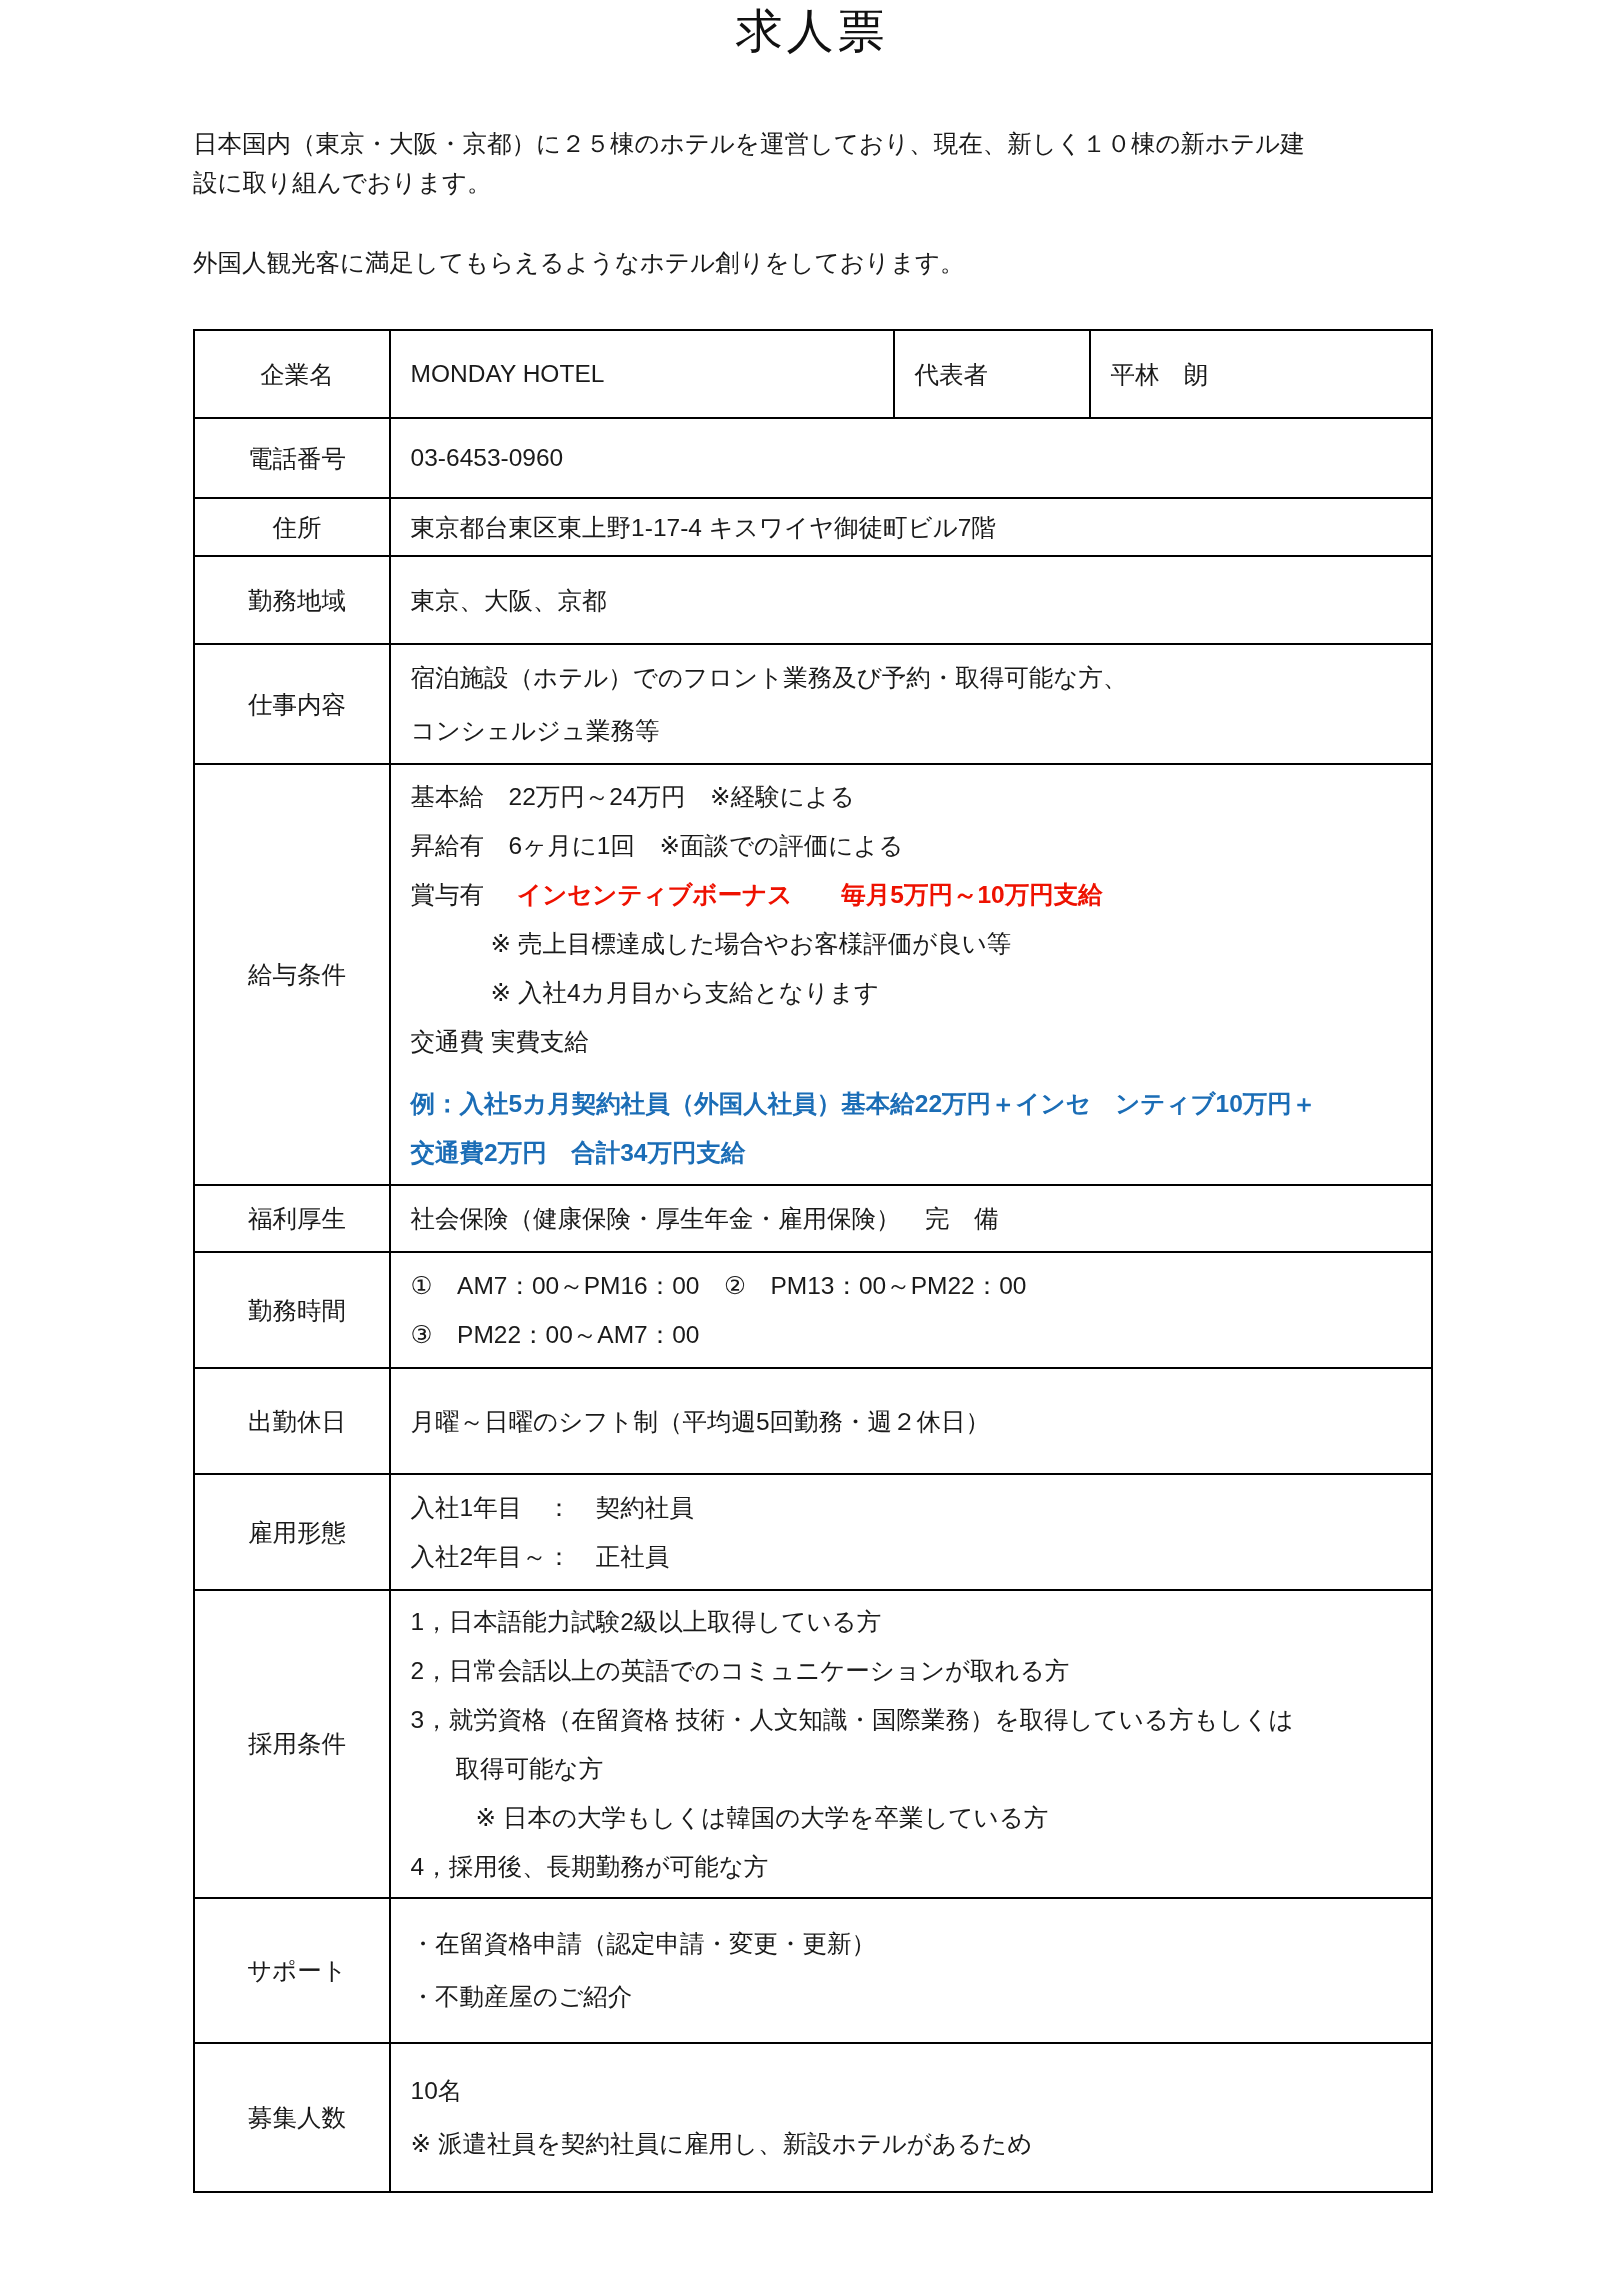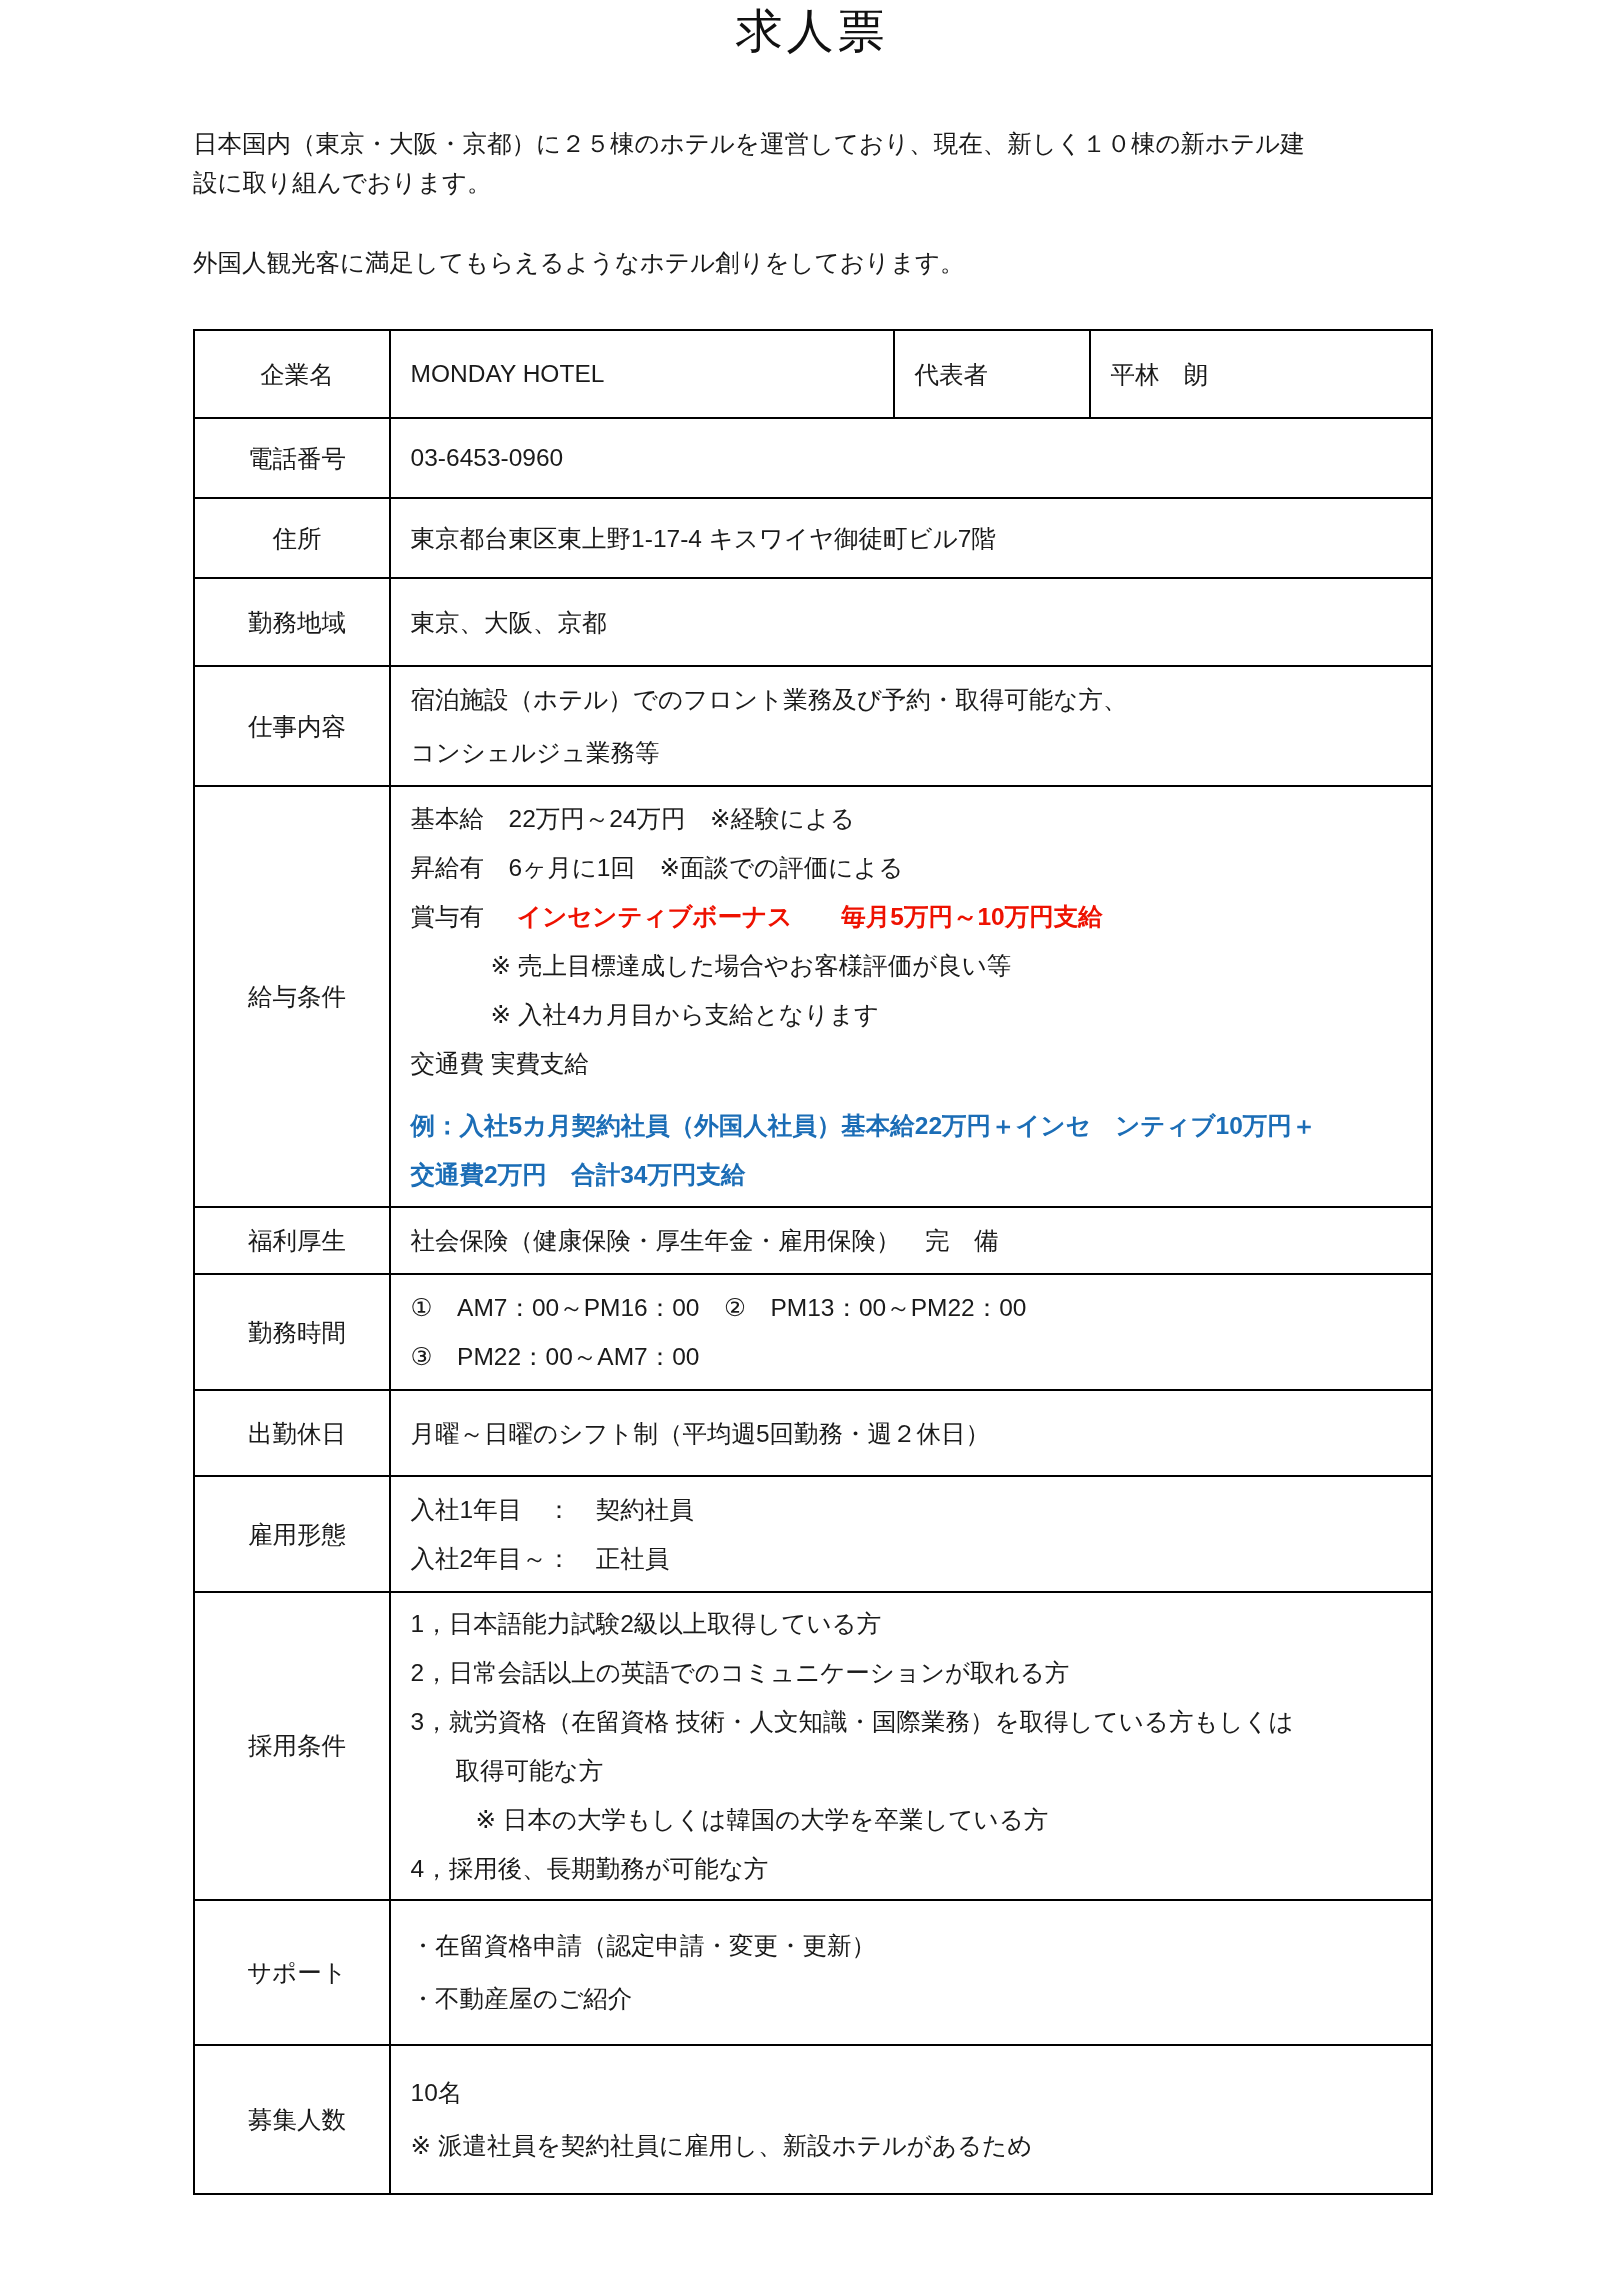--- a/index.html
+++ b/index.html
@@ -77,27 +77,27 @@
   }
   .salary-example.first { margin-top: 13.7px; }
 
   
   .req-indent-1 { padding-left: 45px; }
   .req-indent-2 { padding-left: 65px; }
 
   
   tr.h-company  { height: 88px; }
   tr.h-phone    { height: 80px; }
-  tr.h-address  { height: 80px; }
+  tr.h-address  { height: 58px; }
   tr.h-area     { height: 88px; }
   tr.h-job      { height: 120px; }
   tr.h-salary   { height: 421px; }
   tr.h-welfare  { height: 67px; }
   tr.h-hours    { height: 116px; }
-  tr.h-workdays { height: 86px; }
+  tr.h-workdays { height: 106px; }
   tr.h-employ   { height: 116px; }
   tr.h-req      { height: 294px; }
   tr.h-support  { height: 145px; }
   tr.h-open     { height: 149px; }
 </style>
 </head>
 <body>
 
 <div class="page">
 

